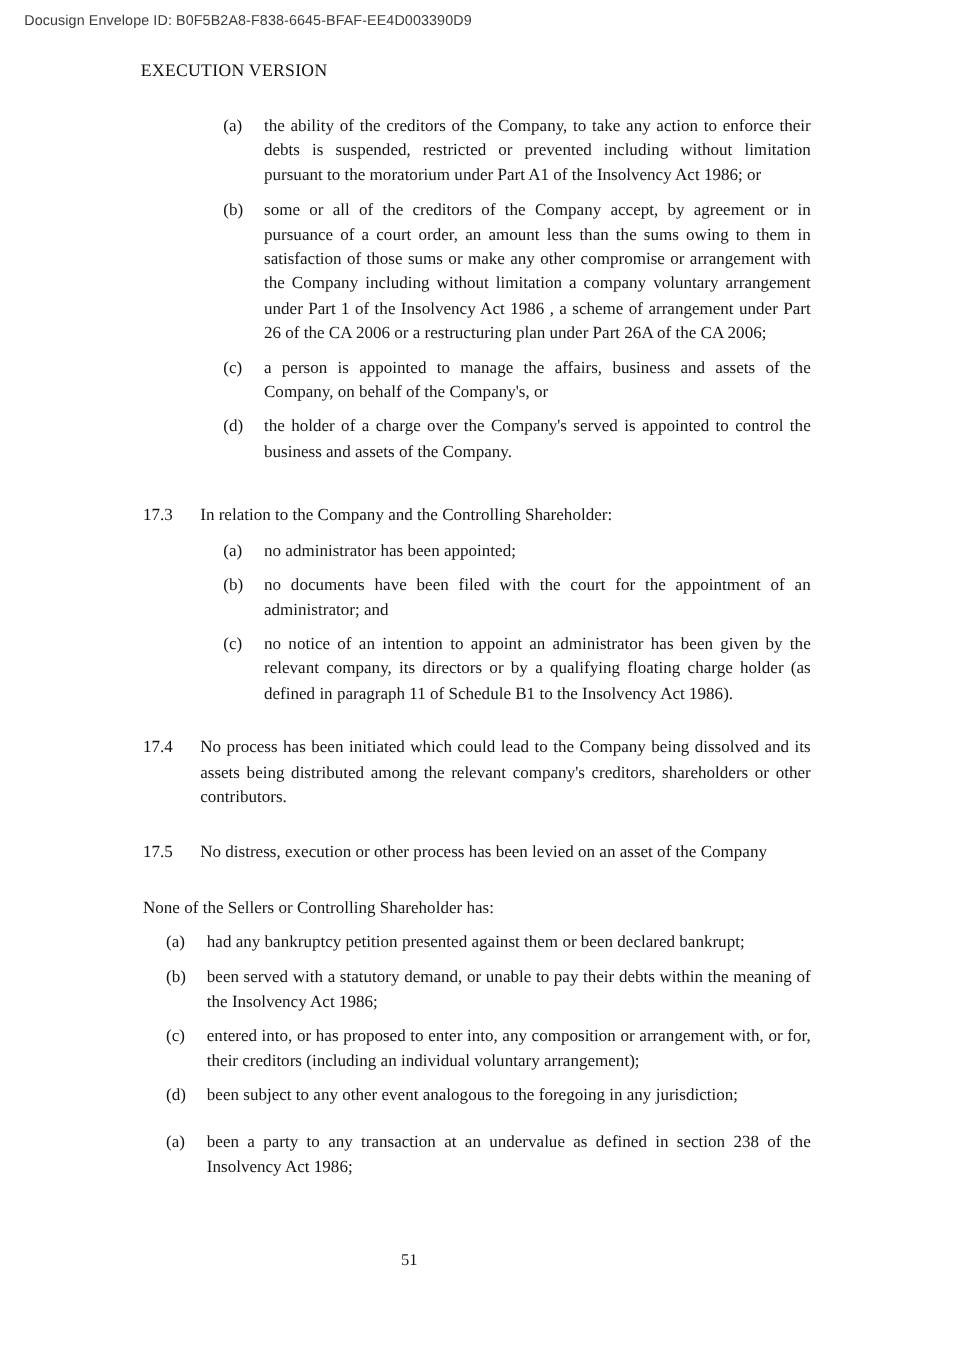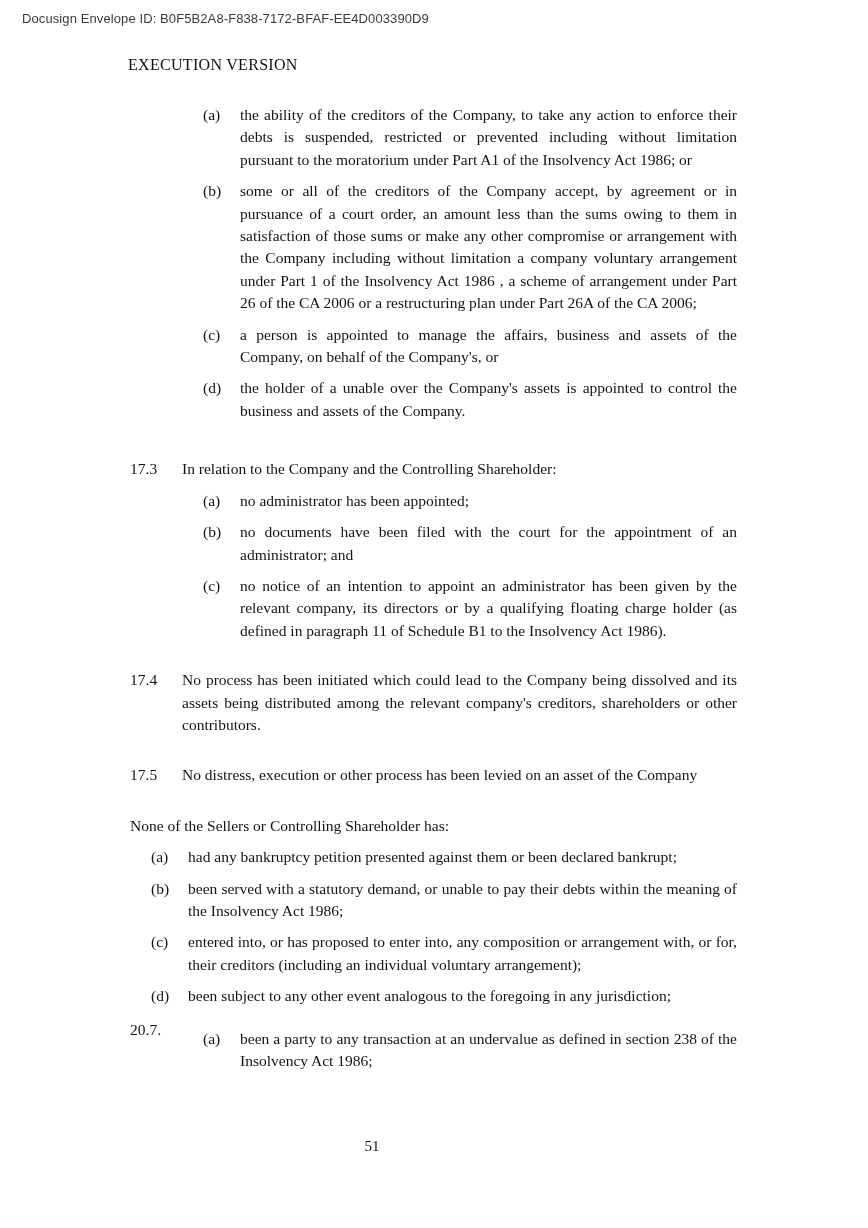--- a/index.html
+++ b/index.html
@@ -53,41 +53,41 @@
   .page-number {
     position:absolute; left:0; top:1138px; width:744px;
     text-align:center; font-size:15px; color:#131313;
   }
 </style>
 </head>
 <body>
 
 <div class="page">
 
-  <div class="envelope-id">Docusign Envelope ID: B0F5B2A8-F838-7172-BFAF-EE4D003390D9</div>
+  <div class="envelope-id">Docusign Envelope ID: B0F5B2A8-F838-6645-BFAF-EE4D003390D9</div>
 
   <div class="exec-version">EXECUTION VERSION</div>
 
   <div class="content">
     <div id="intro-list">
         <div class="li">
           <span class="li-label">(a)</span>
           <span class="li-text">the ability of the creditors of the Company, to take any action to enforce their debts is suspended, restricted or prevented including without limitation pursuant to the moratorium under Part A1 of the Insolvency Act 1986; or</span>
         </div>
         <div class="li">
           <span class="li-label">(b)</span>
           <span class="li-text">some or all of the creditors of the Company accept, by agreement or in pursuance of a court order, an amount less than the sums owing to them in satisfaction of those sums or make any other compromise or arrangement with the Company including without limitation a company voluntary arrangement under Part 1 of the Insolvency Act 1986 , a scheme of arrangement under Part 26 of the CA 2006  or a restructuring plan under Part 26A of the CA 2006;</span>
         </div>
         <div class="li">
           <span class="li-label">(c)</span>
           <span class="li-text">a person is appointed to manage the affairs, business and assets of the Company, on behalf of the Company's, or</span>
         </div>
         <div class="li">
           <span class="li-label">(d)</span>
-          <span class="li-text">the holder of a unable over the Company's assets is appointed to control the business and assets of the Company.</span>
+          <span class="li-text">the holder of a charge over the Company's served is appointed to control the business and assets of the Company.</span>
         </div>
       </div>
     <div id="sections">
         <div class="sec">
           <span class="sec-num">17.3</span>
           <div class="sec-body">
             <div class="sec-text">In relation to the Company and the Controlling Shareholder:</div>
             <div class="sec-items">
               <div class="li">
                 <span class="li-label">(a)</span>
@@ -133,21 +133,20 @@
                 <span class="li-text">entered into, or has proposed to enter into, any composition or arrangement with, or for, their creditors (including an individual voluntary arrangement);</span>
               </div>
               <div class="li">
                 <span class="li-label">(d)</span>
                 <span class="li-text">been subject to any other event analogous to the foregoing in any jurisdiction;</span>
               </div>
             </div>
           </div>
         </div>
         <div class="sec">
-          <span class="sec-num">20.7.</span>
           <div class="sec-body">
             <div class="sec-items">
               <div class="li">
                 <span class="li-label">(a)</span>
                 <span class="li-text">been a party to any transaction at an undervalue as defined in section 238 of the Insolvency Act 1986;</span>
               </div>
             </div>
           </div>
         </div>
       </div>

